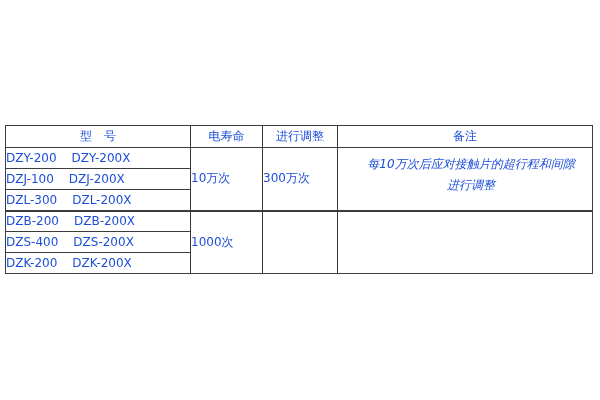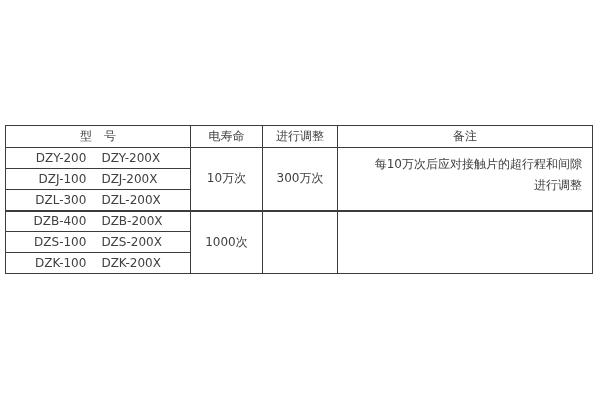--- a/index.html
+++ b/index.html
@@ -2,21 +2,21 @@
 <html><head>
 <meta charset="utf-8">
 <style>
   * { margin:0; padding:0; box-sizing:border-box; }
   html, body { width:600px; height:400px; background:#ffffff; }
   .page {
     position:relative;
     width:600px; height:400px;
     background:#ffffff;
     font-family:"DejaVu Sans", "Liberation Sans", sans-serif;
-    color:#404040;
+    color:#1d4ed8;
   }
   table.spec-table {
     position:absolute;
     left:5px; top:125px;
     width:587px;
     border-collapse:collapse;
     table-layout:fixed;
     font-size:12px;
     background:#ffffff;
   }
@@ -26,32 +26,32 @@
     text-align:center;
     vertical-align:middle;
     padding:0;
     overflow:hidden;
     white-space:nowrap;
   }
   .spec-table thead tr { height:22px; }
   .spec-table tbody tr { height:21px; }
   .models {
     display:flex;
-    justify-content:center;
     align-items:center;
     gap:15px;
     white-space:nowrap;
   }
-  td.life-cell { text-align:center; }
+  td.life-cell { text-align:left; }
   td.remark-cell {
-    text-align:right;
+    text-align:center;
     vertical-align:top;
     padding:6px 10px 0 22px;
     line-height:21px;
     white-space:normal;
+    font-style:italic;
   }
   tr.group-start td { border-top:2px solid #3c3c3c; }
 </style>
 </head>
 <body>
 
 <div class="page">
   <table class="spec-table">
     <colgroup>
       <col style="width:185px">
@@ -94,42 +94,42 @@
         <td>
           <div class="models">
             <span>DZL-300</span>
             <span>DZL-200X</span>
           </div>
         </td>
       </tr>
       <tr class="group-start">
         <td>
           <div class="models">
-            <span>DZB-400</span>
+            <span>DZB-200</span>
             <span>DZB-200X</span>
           </div>
         </td>
         <td class="life-cell" rowspan="3">1000次</td>
         <td class="life-cell" rowspan="3"></td>
         <td class="remark-cell" rowspan="3">
           <div></div>
           <div></div>
         </td>
       </tr>
       <tr>
         <td>
           <div class="models">
-            <span>DZS-100</span>
+            <span>DZS-400</span>
             <span>DZS-200X</span>
           </div>
         </td>
       </tr>
       <tr>
         <td>
           <div class="models">
-            <span>DZK-100</span>
+            <span>DZK-200</span>
             <span>DZK-200X</span>
           </div>
         </td>
       </tr>
     </tbody>
   </table>
 </div>
 
 </body></html>

